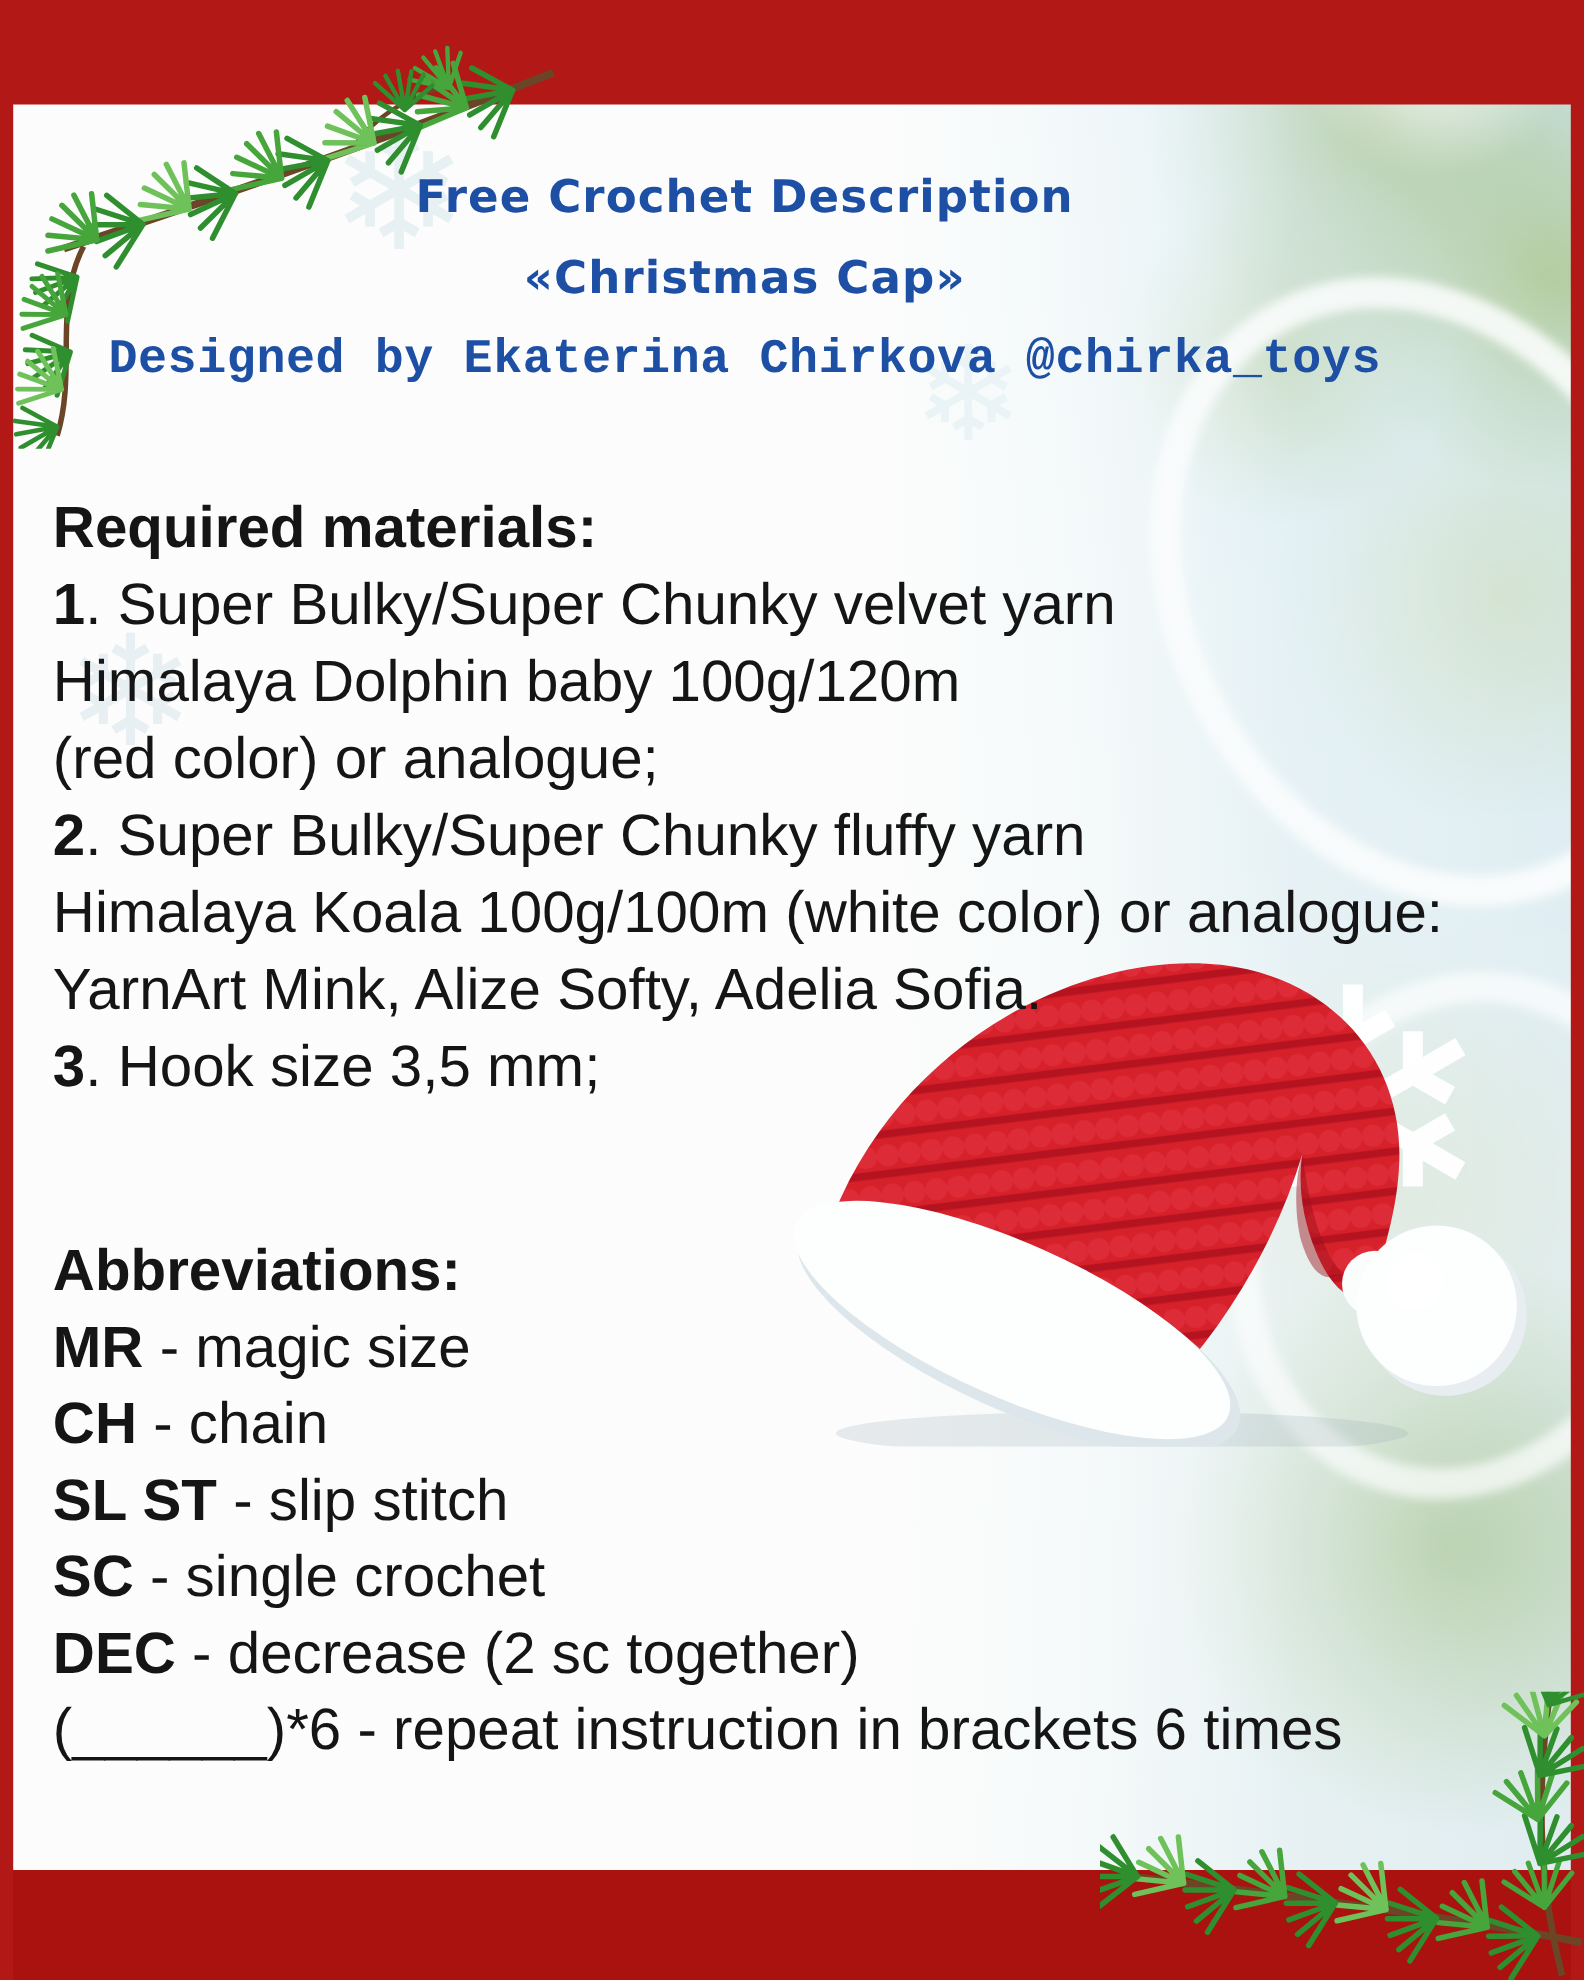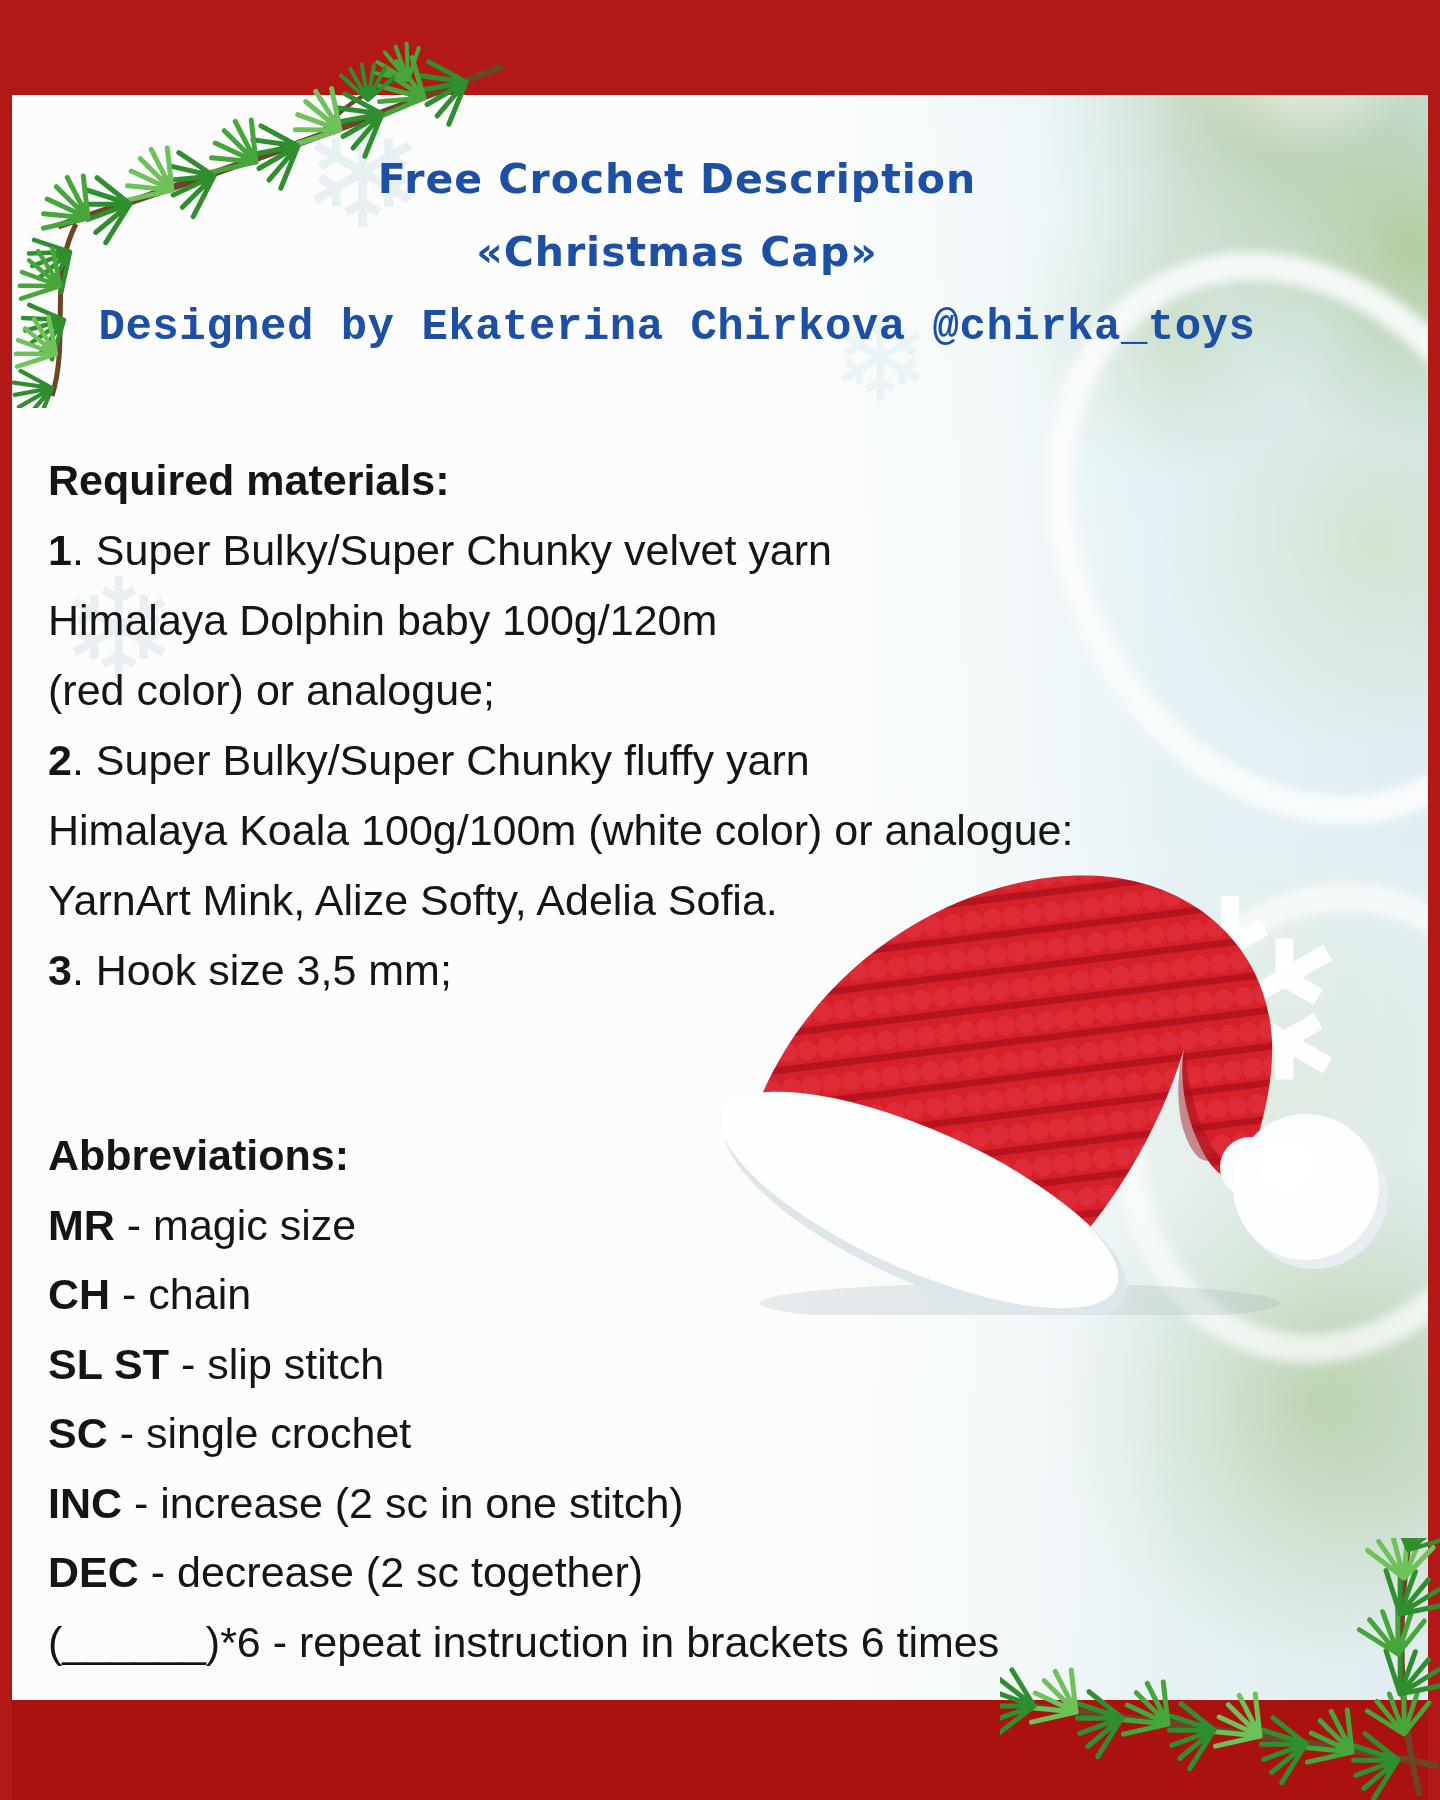--- a/index.html
+++ b/index.html
@@ -55,21 +55,21 @@
   
   .title-block{
     position:absolute; left:12px; top:143px; width:1330px; z-index:7;
     text-align:center; color:#1d4fa5;
     font-family:"DejaVu Sans",sans-serif; font-weight:bold;
   }
   .title-line{ font-size:41px; line-height:73px; letter-spacing:1px; }
   .byline{ margin-top:13px; font-size:44px; line-height:50px; letter-spacing:.5px;font-family:Liberation Mono, monospace; }
   .textblock{
     position:absolute; left:48px; width:1350px; z-index:7;
-    color:#151515; font-size:43px;
+    color:#151515; font-size:53px;
   }
   .materials{ top:445px; line-height:70px; }
   .abbrev{ top:1121px; line-height:69.5px; }
   .b{ font-weight:bold; }
   .heading{ font-weight:bold; }
 </style>
 </head>
 <body>
 
 <div class="page">
@@ -186,18 +186,17 @@
     <div><span class="b"></span><span>YarnArt Mink, Alize Softy, Adelia Sofia.</span></div>
     <div><span class="b">3</span><span>. Hook size 3,5 mm;</span></div>
   </div>
 
   <div class="textblock abbrev">
     <div class="heading">Abbreviations:</div>
     <div><span class="b">MR</span><span> - magic size</span></div>
     <div><span class="b">CH</span><span> - chain</span></div>
     <div><span class="b">SL ST</span><span> - slip stitch</span></div>
     <div><span class="b">SC</span><span> - single crochet</span></div>
-    <div><span class="b">INC</span><span> - increase (2 sc in one stitch)</span></div>
     <div><span class="b">DEC</span><span> - decrease (2 sc together)</span></div>
     <div><span class="b"></span><span>(______)*6 - repeat instruction in brackets 6 times</span></div>
   </div>
 
 </div>
 
 </body></html>

